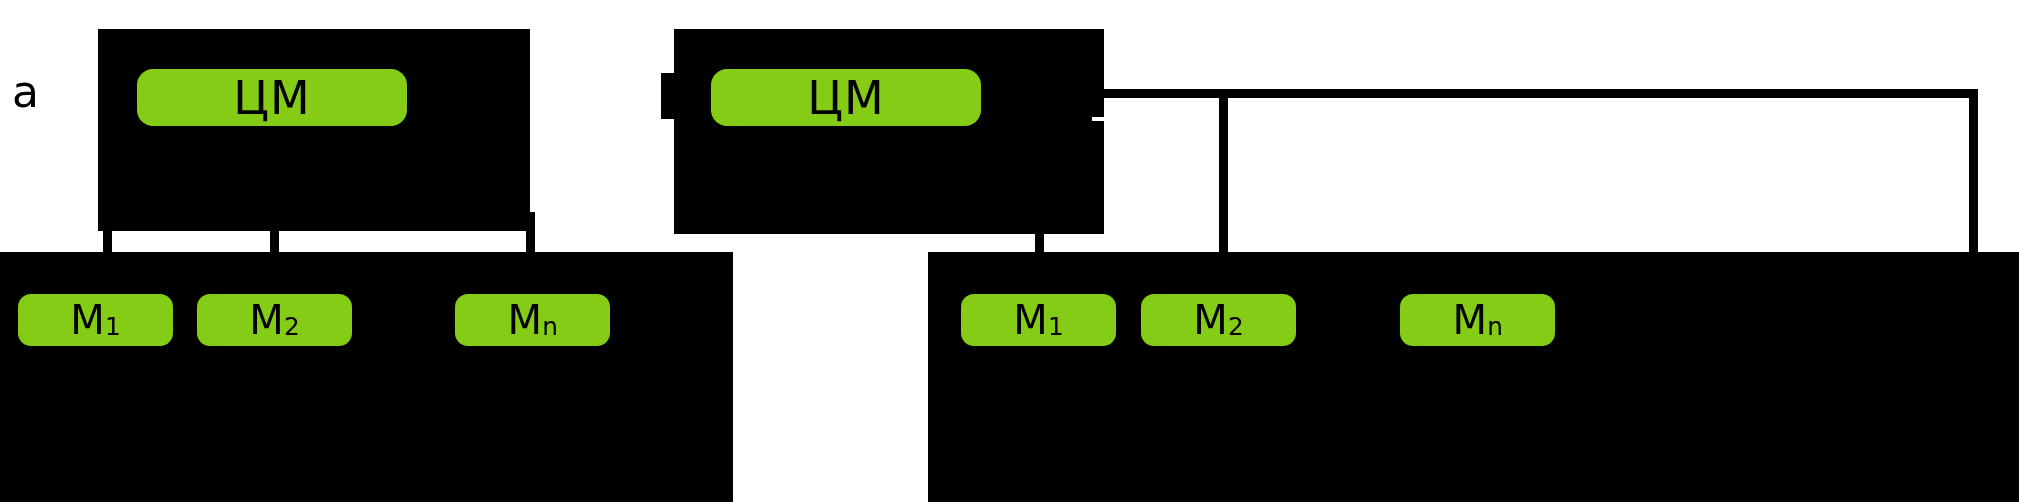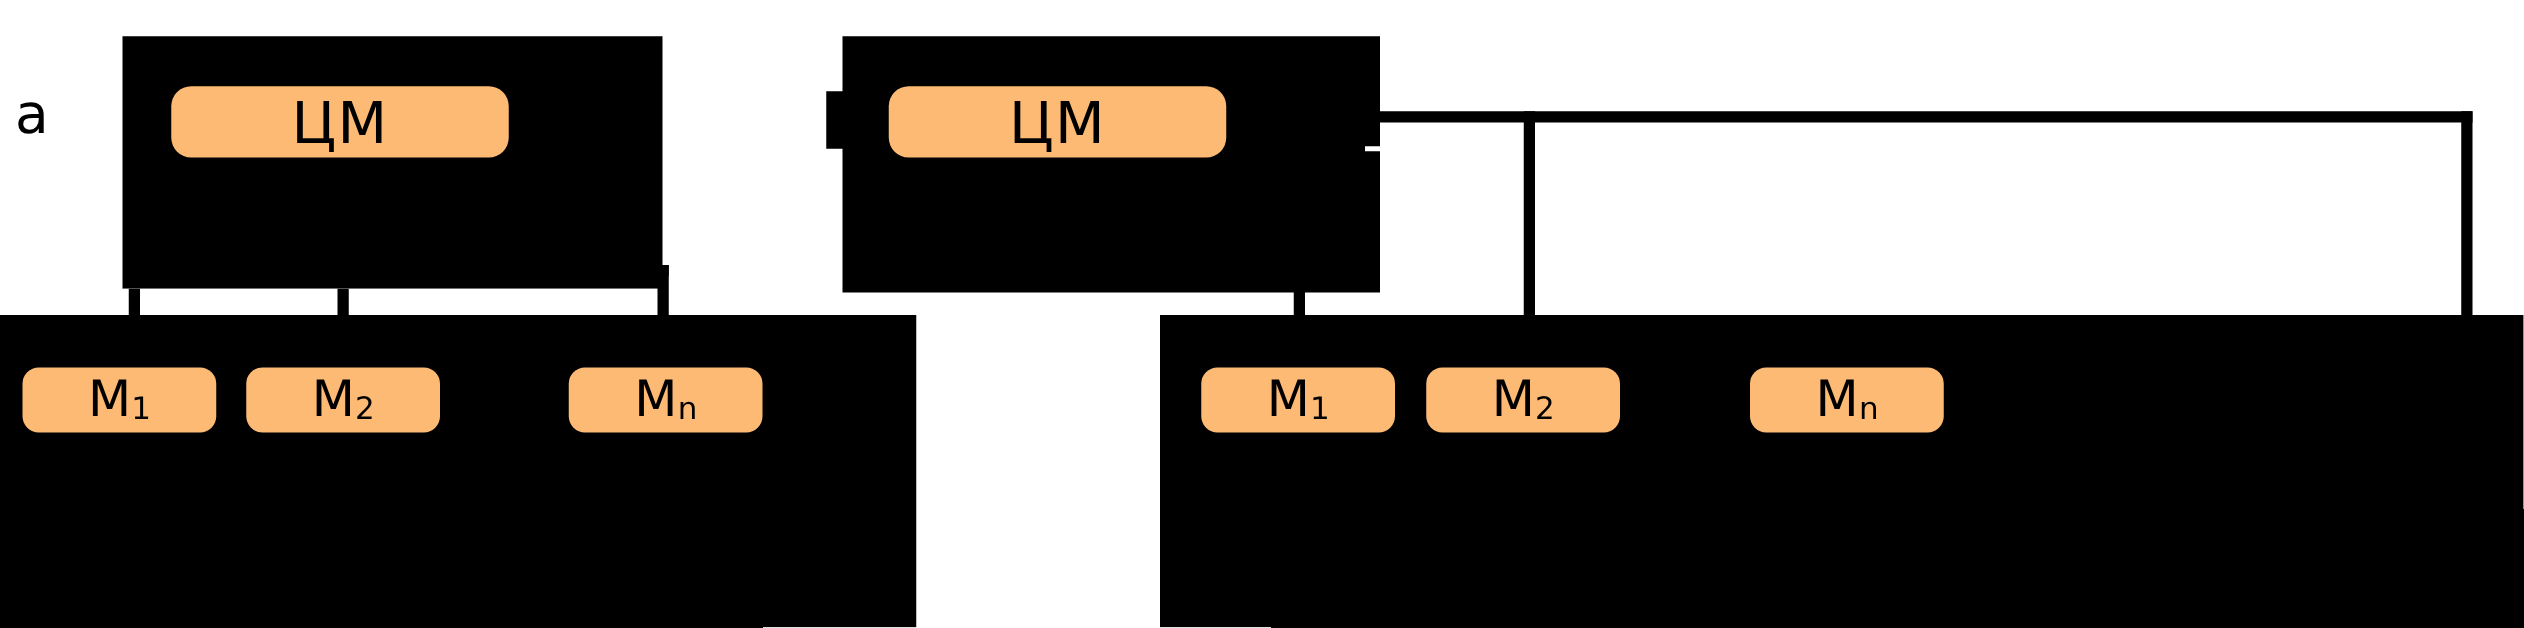--- a/index.html
+++ b/index.html
@@ -32,21 +32,21 @@
   .wire {                     
     position: absolute;
     background: #000000;
   }
   .gapwhite {                 
     position: absolute;
     background: #ffffff;
   }
   .chip {                     
     position: absolute;
-    background: #fdba74;
+    background: #84cc16;
     border-radius: 14px;
     display: flex;
     align-items: center;
     justify-content: center;
     color: #000000;
     line-height: 1;
     user-select: none;
     text-align: right;
   }
   .chip.big {

